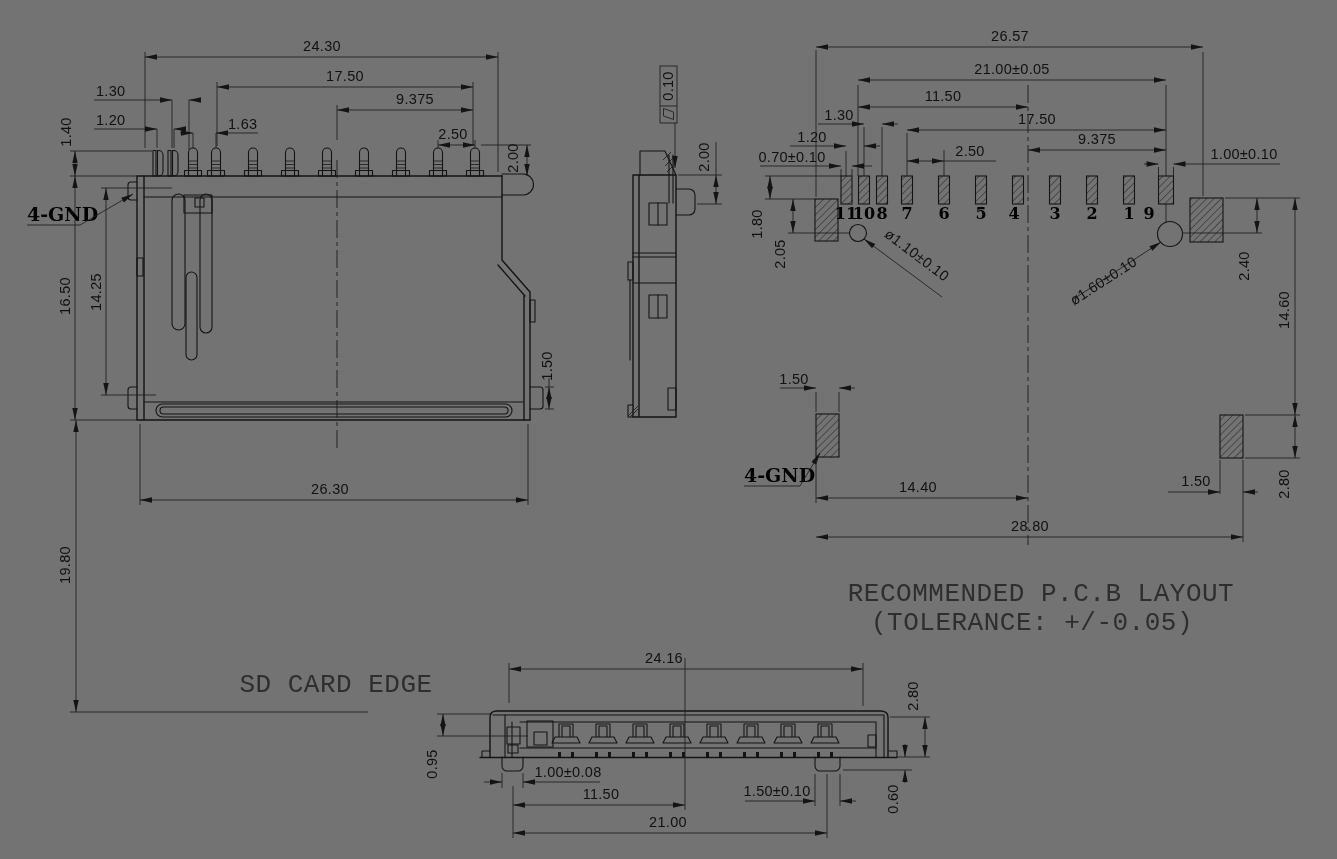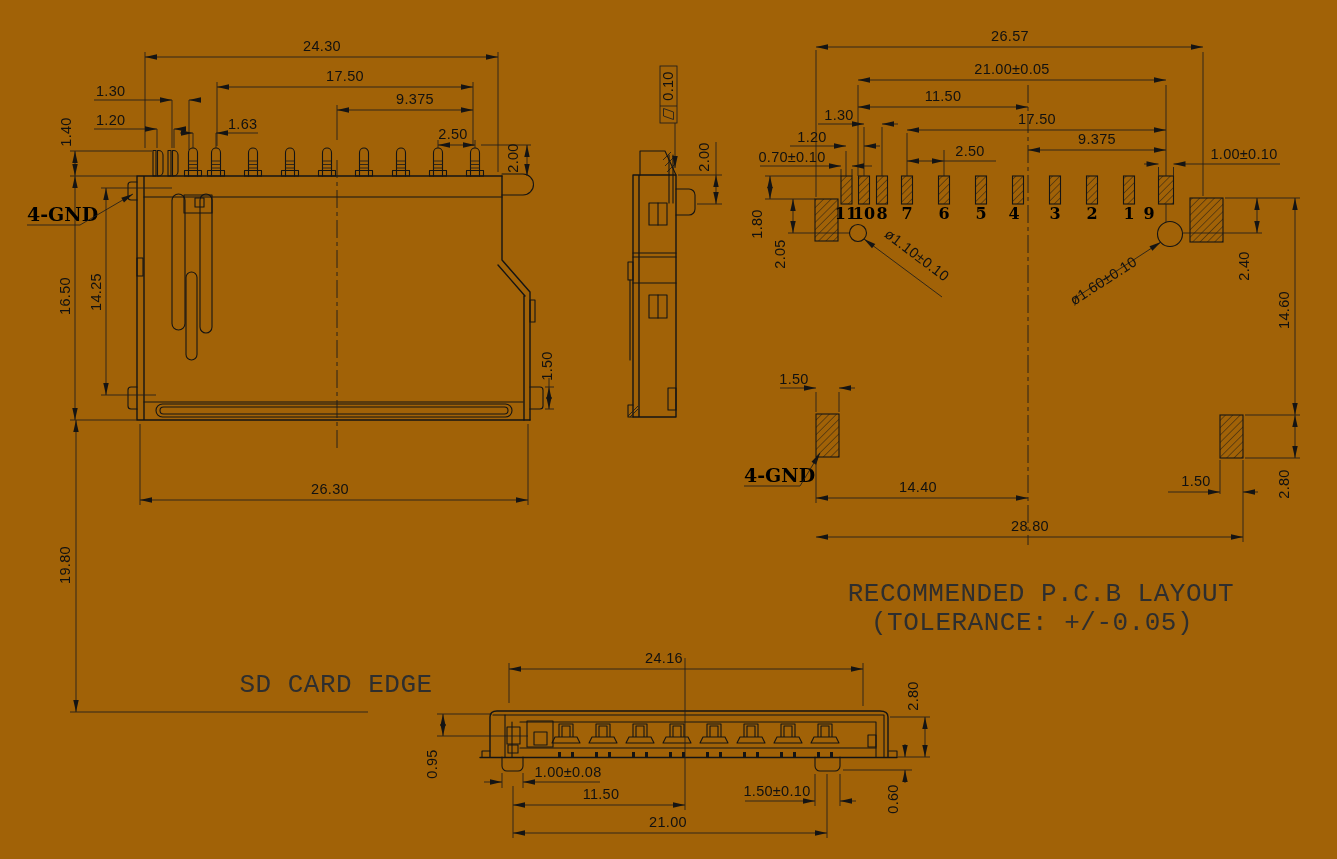--- a/index.html
+++ b/index.html
@@ -1,16 +1,16 @@
 <!DOCTYPE html>
 <html><head>
 <meta charset="utf-8">
 <style>
   html,body{margin:0;padding:0;background:#ffffff;}
-  .stage{position:relative;width:1337px;height:859px;background:#a16207;overflow:hidden;
+  .stage{position:relative;width:1337px;height:859px;background:#737373;overflow:hidden;
          font-family:"Liberation Sans",sans-serif;}
   svg{display:block}
   .o{stroke:#141414;stroke-width:1.4;fill:none;stroke-linecap:round;stroke-linejoin:round}
   .o2{stroke:#141414;stroke-width:1.1;fill:none;stroke-linecap:round;stroke-linejoin:round}
   .d{stroke:#1c1c1c;stroke-width:0.85;fill:none}
   .cl{stroke:#1c1c1c;stroke-width:0.9;fill:none;stroke-dasharray:18 4 4 4}
   .hp{fill:url(#hatch);stroke:#141414;stroke-width:1.1}
   .dt{font-family:"Liberation Sans",sans-serif;font-size:14.5px;fill:#111;letter-spacing:.3px}
   .pn{font-family:"DejaVu Serif",serif;font-weight:bold;font-size:16px;fill:#000}
   .gt{font-family:"DejaVu Serif",serif;font-weight:bold;font-size:19px;fill:#000}

